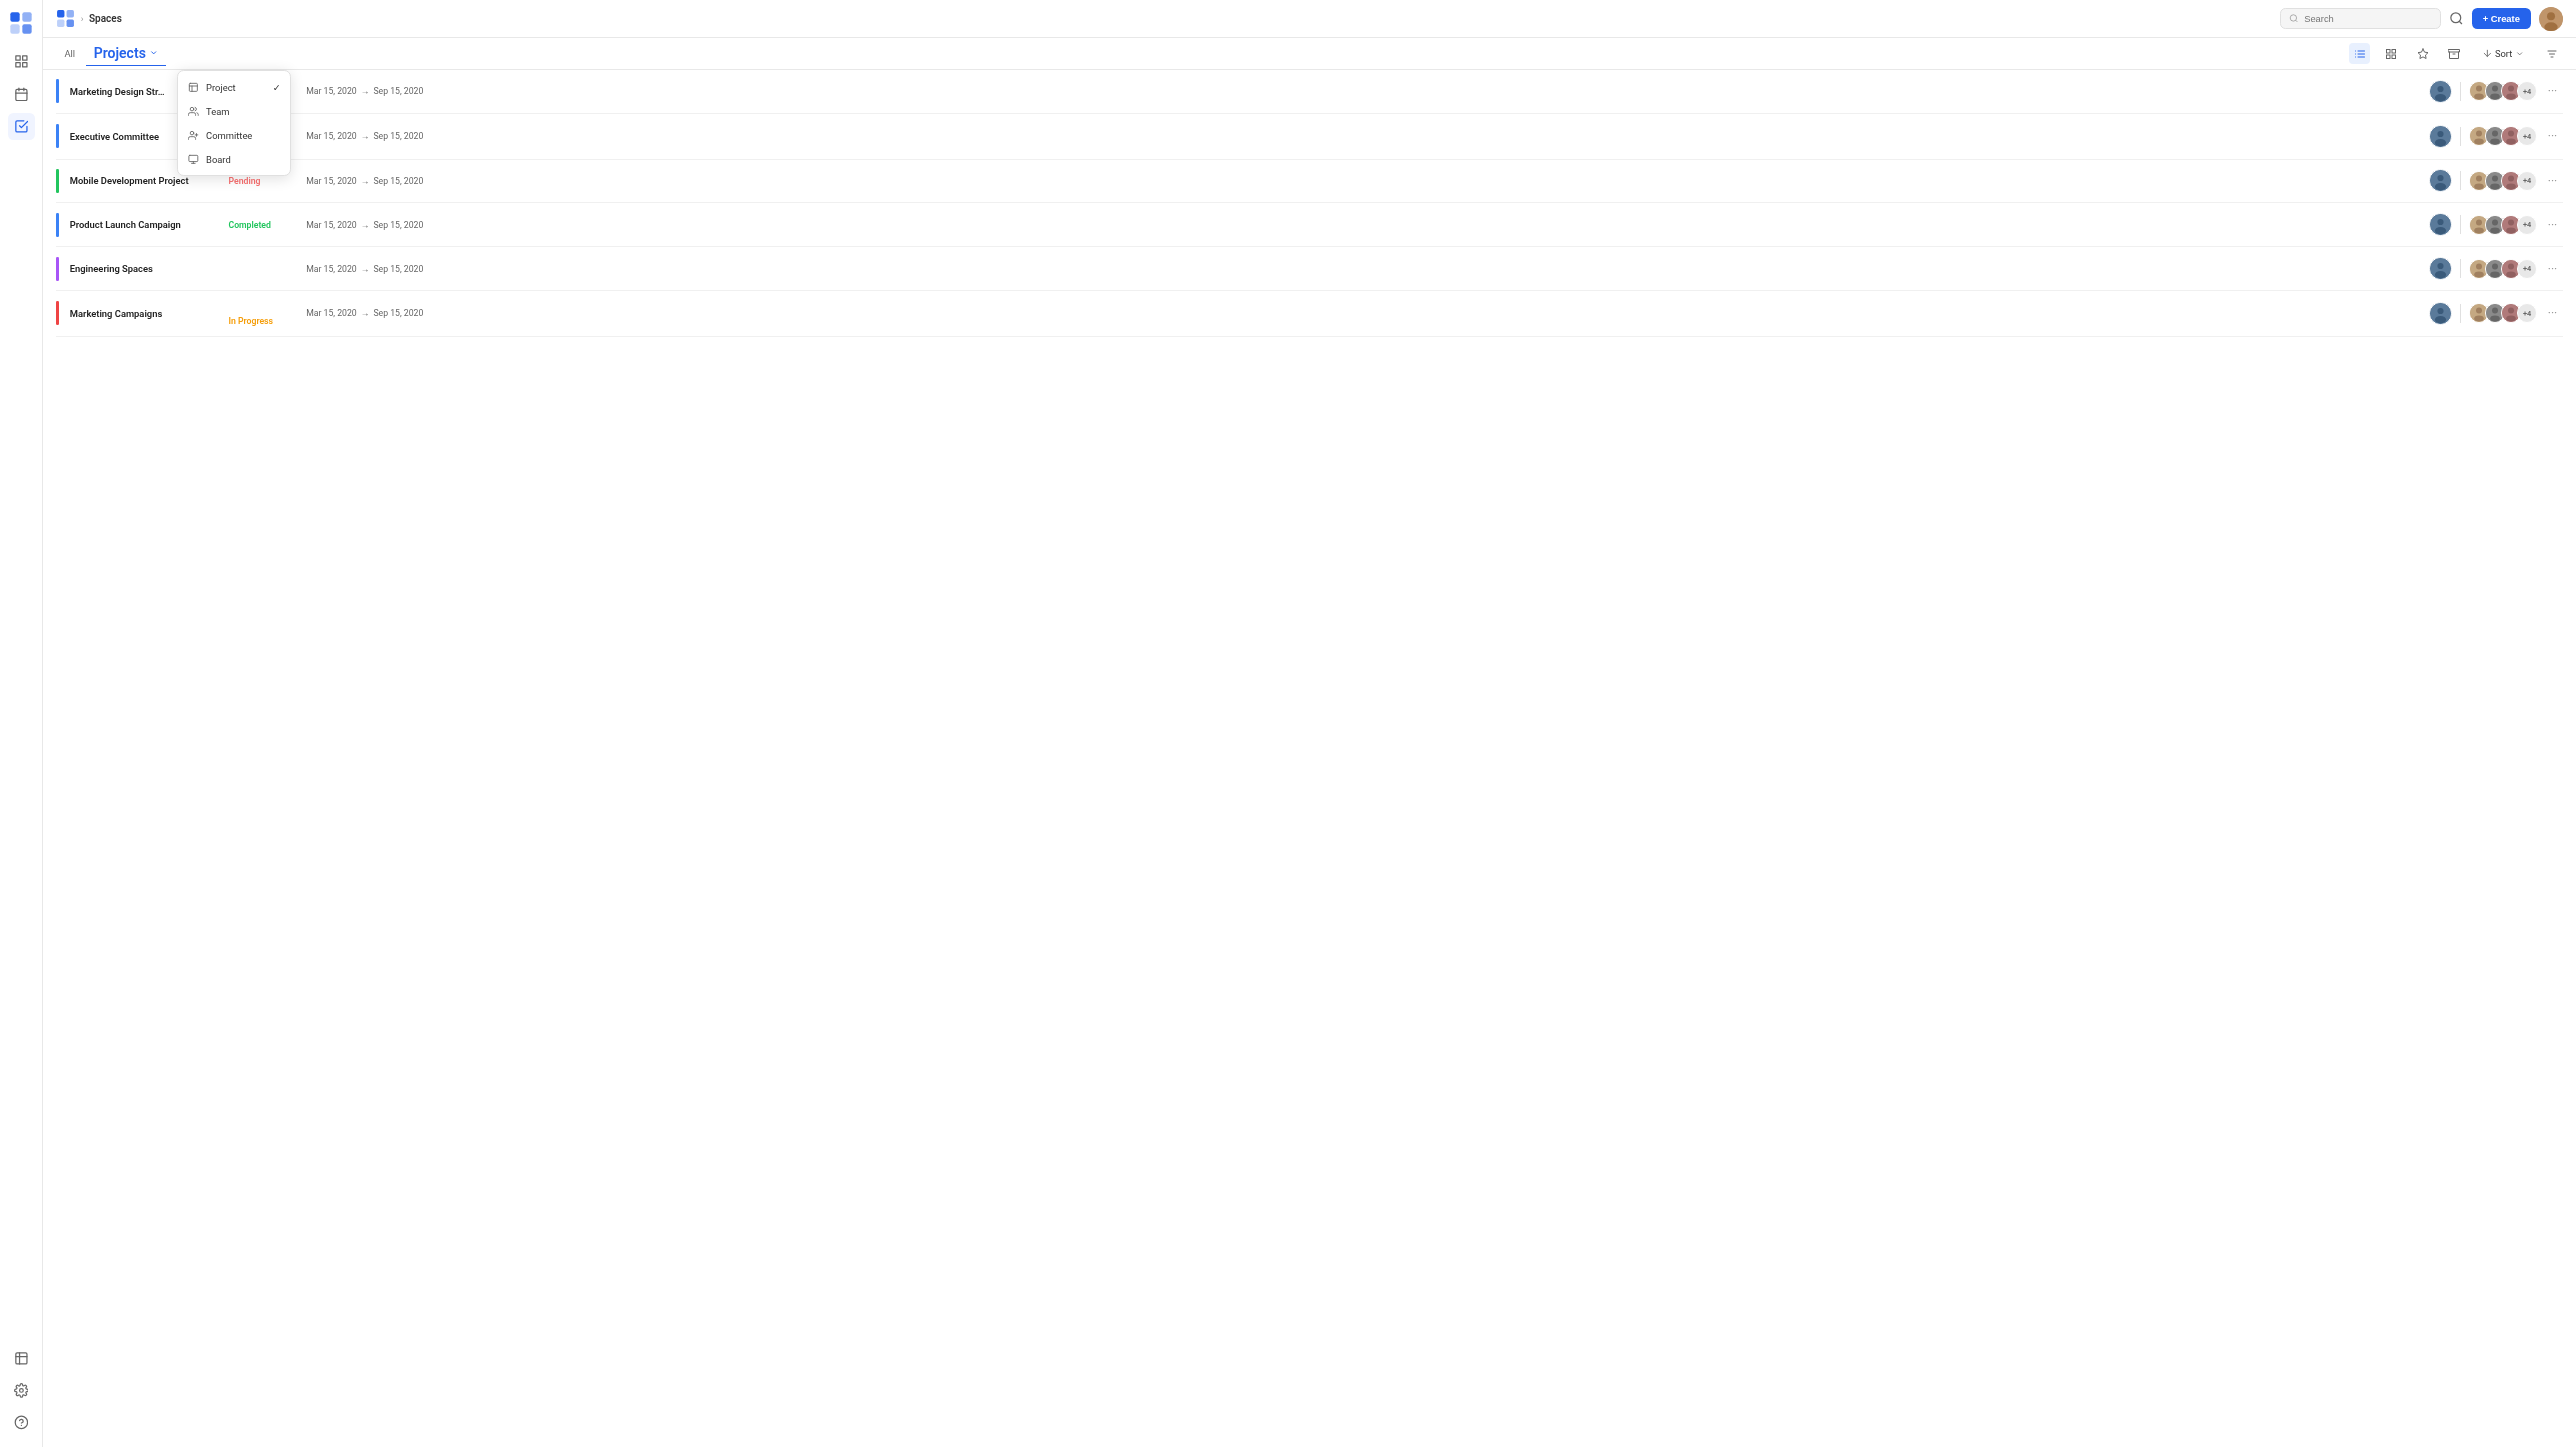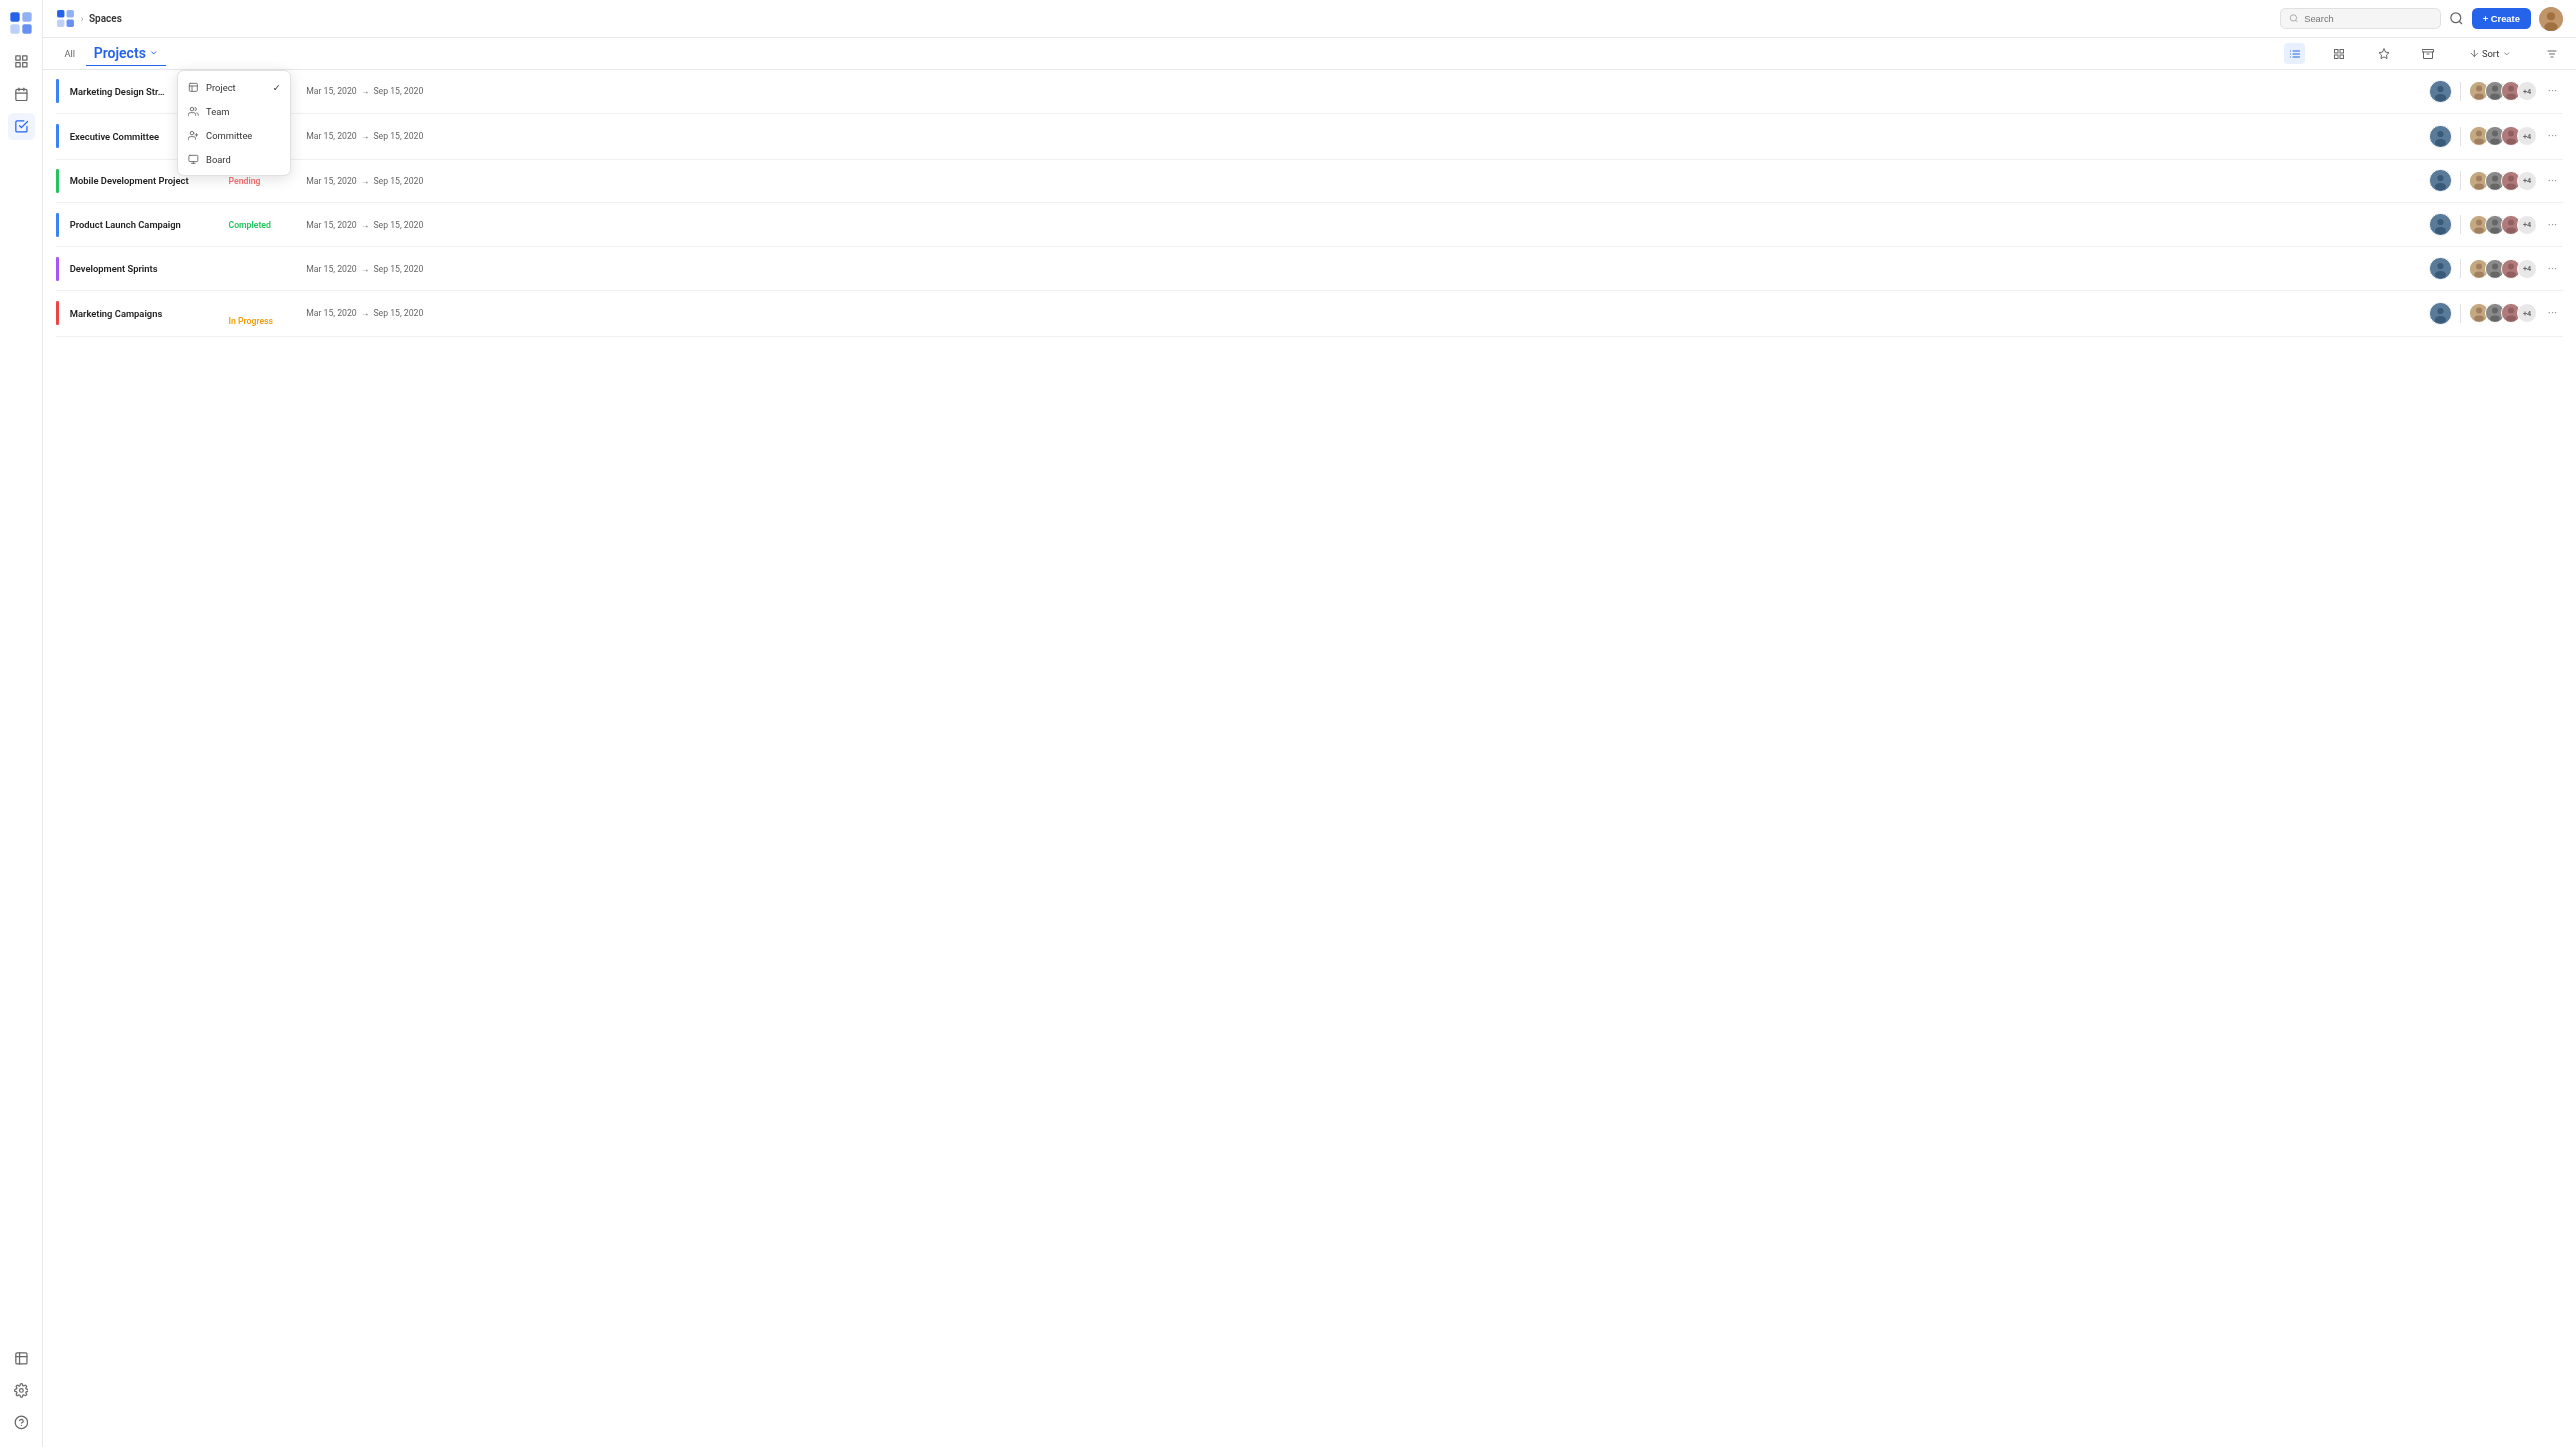--- a/index.html
+++ b/index.html
@@ -147,21 +147,21 @@
       font-size: 14px;
       color: #2563eb;
       font-weight: 600;
       cursor: pointer;
       border-bottom: 1.3px solid #2563eb;
     }
     .filterbar-right {
       margin-left: auto;
       display: flex;
       align-items: center;
-      gap: 23px;
+      gap: 10px;
       padding-left: 16px;
     }
     .icon-btn {
       width: 21.5px;
       height: 21.5px;
       display: flex;
       align-items: center;
       justify-content: center;
       border-radius: 4px;
       cursor: pointer;
@@ -709,21 +709,21 @@
               </svg>
             </div>
           <div class="avatar-more">+4</div>
         </div>
         <span class="more-btn">···</span>
       </div>
     </div>
 
     <div class="project-row">
       <div class="project-color-bar" style="background:#a855f7;"></div>
-      <span class="project-name">Development Sprints</span>
+      <span class="project-name">Engineering Spaces</span>
       <span class="project-status"></span>
       <div class="project-dates">
         <span>Mar 15, 2020</span>
         <span>→</span>
         <span>Sep 15, 2020</span>
       </div>
       <div class="project-members">
         <div class="avatar av-owner" style="width:23px;height:23px;border-radius:50%;overflow:hidden;">
           <svg width="23" height="23" viewBox="0 0 34 34">
               <circle cx="17" cy="17" r="17" fill="#5a7a9a"></circle>

